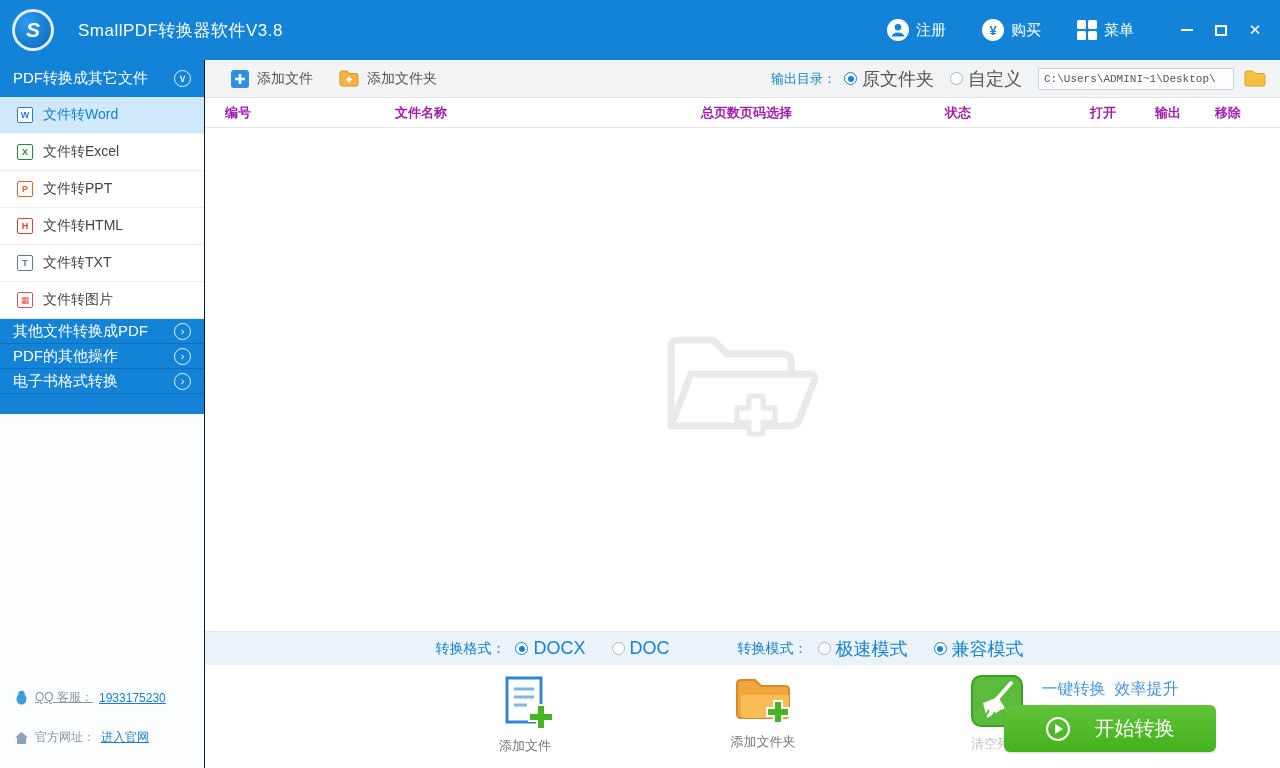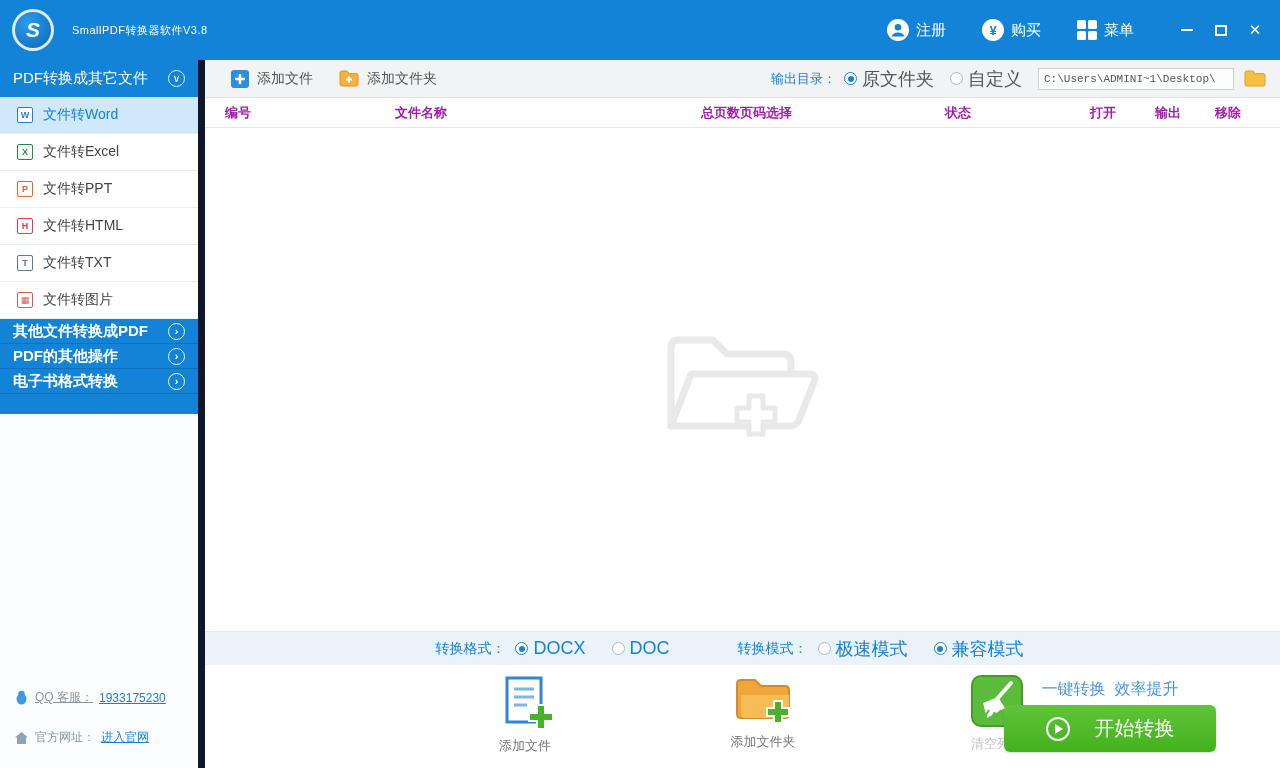--- a/index.html
+++ b/index.html
@@ -4,44 +4,44 @@
 <style>
   * { box-sizing: border-box; margin: 0; padding: 0; }
   html,body { width:1280px; height:768px; }
   body { font-family: "Liberation Sans", "DejaVu Sans", sans-serif; background:#fff; overflow:hidden; }
   .app { position:relative; width:1280px; height:768px; display:flex; flex-direction:column; }
 
   
   .titlebar { height:60px; background:#1283d6; display:flex; align-items:center; flex:none; color:#fff; }
   .logo { width:42px; height:42px; border-radius:50%; margin-left:12px; background:radial-gradient(circle at 35% 30%, #2a9cf0, #0d66b5); border:3px solid rgba(255,255,255,.85); display:flex; align-items:center; justify-content:center; flex:none; }
   .logo-s { color:#fff; font-size:21px; font-weight:bold; font-style:italic; }
-  .app-title { margin-left:18px; font-size:11px; letter-spacing:.5px; }
+  .app-title { margin-left:24px; font-size:17px; letter-spacing:.5px; }
   .tb-right { margin-left:auto; display:flex; align-items:center; }
   .tb-item { display:flex; align-items:center; gap:7px; font-size:15px; margin-right:36px; cursor:pointer; }
   .yen-circle { width:22px; height:22px; border-radius:50%; background:#fff; color:#1283d6; font-weight:bold; font-size:13px; display:flex; align-items:center; justify-content:center; }
   .grid-icon { width:20px; height:20px; display:grid; grid-template-columns:9px 9px; grid-template-rows:9px 9px; gap:2px; }
   .grid-icon i { background:#fff; border-radius:1.5px; display:block; }
   .win-btns { display:flex; align-items:center; margin-right:8px; }
   .win-btn { width:34px; height:40px; display:flex; align-items:center; justify-content:center; cursor:pointer; font-size:15px; color:#fff; }
   .min-glyph { width:12px; height:2px; background:#fff; display:block; }
   .max-glyph { width:12px; height:11px; border:2px solid #fff; display:block; }
 
   
   .main { flex:1; display:flex; min-height:0; }
 
   
-  .sidebar { width:205px; flex:none; display:flex; flex-direction:column; position:relative; background:#fcfdfe; border-right:7px solid #0f172a; }
+  .sidebar { width:205px; flex:none; display:flex; flex-direction:column; position:relative; background:#fcfdfe; border-right:1px solid #0f172a; }
   .side-header { height:37px; background:#1283d6; color:#fff; font-size:15px; display:flex; align-items:center; padding:0 13px; justify-content:space-between; flex:none; cursor:pointer; }
   .chev-circle { width:17px; height:17px; border:1px solid rgba(255,255,255,.9); border-radius:50%; font-size:11px; line-height:15px; text-align:center; color:#fff; flex:none; }
   .side-item { height:37px; background:#fff; display:flex; align-items:center; gap:10px; padding:0 0 0 17px; font-size:14px; color:#444; border-bottom:1px solid #ededed; cursor:pointer; flex:none; }
   .side-item.sel { background:#cfe8fa; color:#1283d6; }
   .doc-ico { width:16px; height:16px; border:1px solid currentColor; border-radius:2px; font-size:9px; font-weight:bold; display:flex; align-items:center; justify-content:center; flex:none; background:#fff; }
   .c-word { color:#2b7cd3; } .c-excel { color:#1e8e3e; } .c-ppt { color:#e8642c; }
   .c-html { color:#e23e3e; } .c-txt { color:#5b7b95; } .c-img { color:#e05555; }
-  .side-section { height:24px; background:#1283d6; color:#fff; font-size:15px; display:flex; align-items:center; justify-content:space-between; padding:12px 13px; border-bottom:1px solid #0f6fb9; cursor:pointer; flex:none;font-weight:bold; }
+  .side-section { height:24px; background:#1283d6; color:#fff; font-size:15px; display:flex; align-items:center; justify-content:space-between; padding:12px 13px; border-bottom:1px solid #0f6fb9; cursor:pointer; flex:none; }
   .side-tail { height:20px; background:#1283d6; flex:none; }
   .support-row { position:absolute; left:14px; display:flex; align-items:center; gap:6px; font-size:12px; color:#8a959e; }
   .support-row.qq { bottom:62px;text-decoration:underline; }
   .support-row.site { bottom:22px; }
   .support-row a { color:#1b7fd0; }
 
   
   .content { flex:1; display:flex; flex-direction:column; min-width:0; }
   .toolbar { height:38px; background:#f2f3f4; border-bottom:1px solid #e2e2e2; display:flex; align-items:center; flex:none; }
   .tool-btn { display:flex; align-items:center; gap:8px; font-size:14px; color:#555; cursor:pointer; margin-left:26px; }

